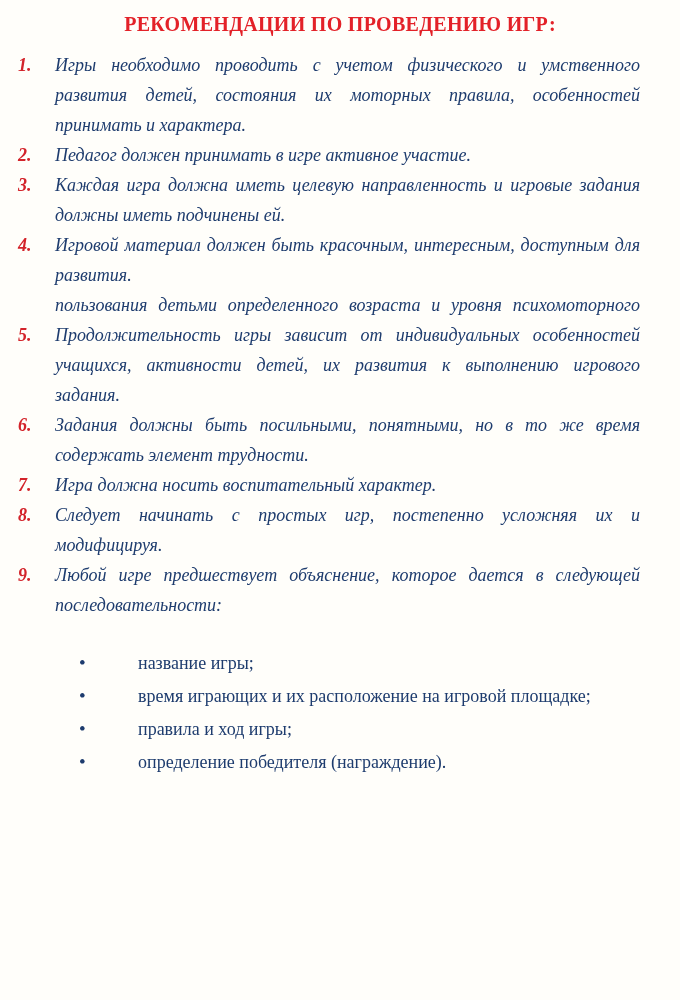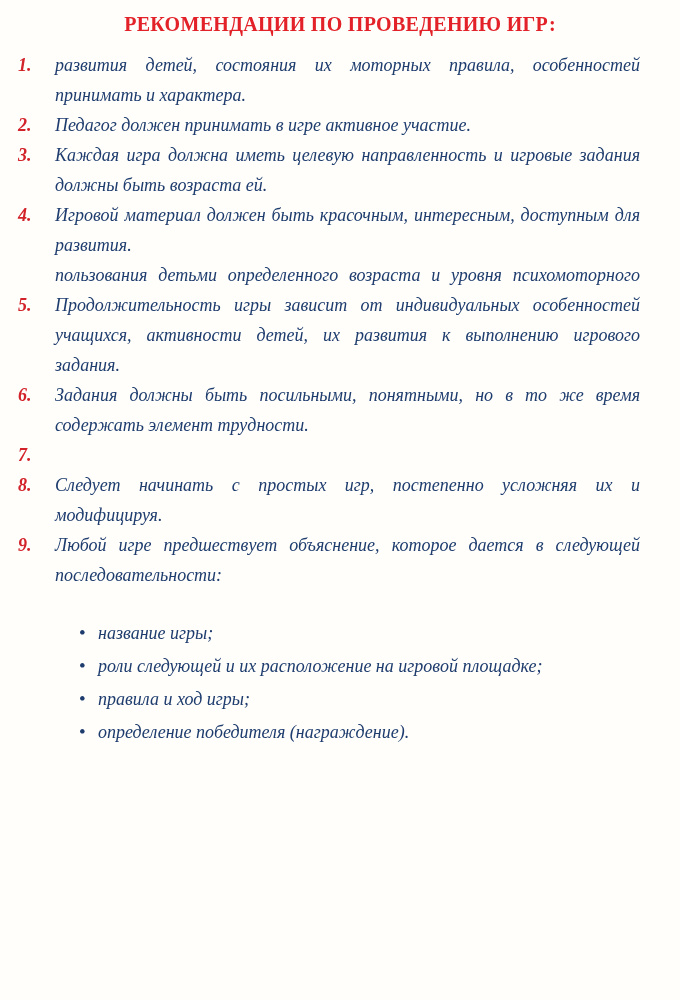--- a/index.html
+++ b/index.html
@@ -52,50 +52,51 @@
     padding: 0 0 0 79px;
   }
   .bullet { display: flex; margin-bottom: 3px; }
   .dot {
     flex: 0 0 19px;
     font-size: 19px;
     line-height: 30px;
     color: var(--text-navy, #1e3c6e);
   }
   .btext {
-    font-style: italic;
     font-size: 18px;
     line-height: 30px;
     color: var(--text-navy, #1e3c6e);
+    margin-left: 40px;
   }
 </style>
 </head>
 <body>
 
 <div class="page">
   <h1 class="title">РЕКОМЕНДАЦИИ ПО ПРОВЕДЕНИЮ ИГР:</h1>
   <ol class="list" id="list">
       <li class="item">
         <span class="num">1.</span>
         <div class="lines">
+          <div class="line">Игры необходимо проводить с учетом физического и умственного</div>
           <div class="line">развития детей, состояния их моторных правила, особенностей</div>
           <div class="line last">принимать и характера.</div>
         </div>
       </li>
       <li class="item">
         <span class="num">2.</span>
         <div class="lines">
           <div class="line last">Педагог должен принимать в игре активное участие.</div>
         </div>
       </li>
       <li class="item">
         <span class="num">3.</span>
         <div class="lines">
           <div class="line">Каждая игра должна иметь целевую направленность и игровые задания</div>
-          <div class="line last">должны быть возраста ей.</div>
+          <div class="line last">должны иметь подчинены ей.</div>
         </div>
       </li>
       <li class="item">
         <span class="num">4.</span>
         <div class="lines">
           <div class="line">Игровой материал должен быть красочным, интересным, доступным для</div>
           <div class="line last">развития.</div>
           <div class="line">пользования детьми определенного возраста и уровня психомоторного</div>
         </div>
       </li>
@@ -109,20 +110,23 @@
       </li>
       <li class="item">
         <span class="num">6.</span>
         <div class="lines">
           <div class="line">Задания должны быть посильными, понятными, но в то же время</div>
           <div class="line last">содержать элемент трудности.</div>
         </div>
       </li>
       <li class="item">
         <span class="num">7.</span>
+        <div class="lines">
+          <div class="line last">Игра должна носить воспитательный характер.</div>
+        </div>
       </li>
       <li class="item">
         <span class="num">8.</span>
         <div class="lines">
           <div class="line">Следует начинать с простых игр, постепенно усложняя их и</div>
           <div class="line last">модифицируя.</div>
         </div>
       </li>
       <li class="item">
         <span class="num">9.</span>
@@ -132,21 +136,21 @@
         </div>
       </li>
     </ol>
   <ul class="bullets" id="bullets">
       <li class="bullet">
         <span class="dot">•</span>
         <span class="btext">название игры;</span>
       </li>
       <li class="bullet">
         <span class="dot">•</span>
-        <span class="btext">роли следующей и их расположение на игровой площадке;</span>
+        <span class="btext">время играющих и их расположение на игровой площадке;</span>
       </li>
       <li class="bullet">
         <span class="dot">•</span>
         <span class="btext">правила и ход игры;</span>
       </li>
       <li class="bullet">
         <span class="dot">•</span>
         <span class="btext">определение победителя (награждение).</span>
       </li>
     </ul>

